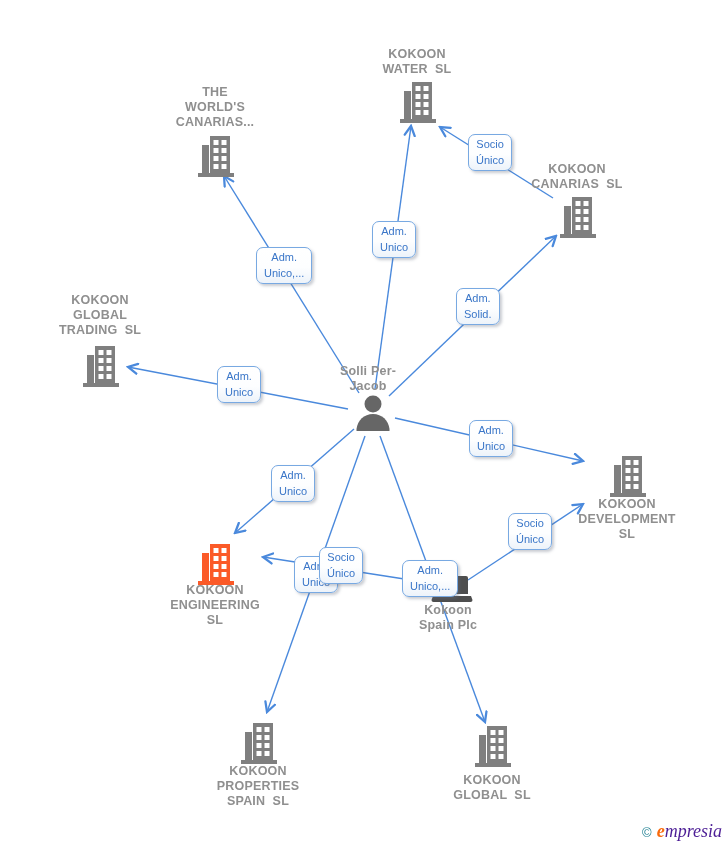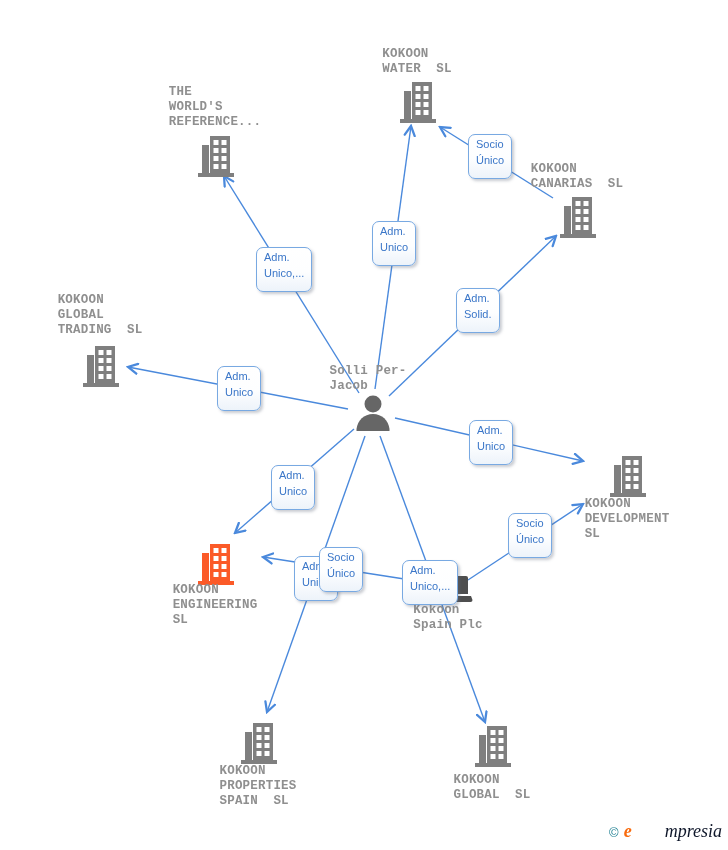--- a/index.html
+++ b/index.html
@@ -6,48 +6,49 @@
   body{
     width:728px;height:850px;background:#ffffff;
     font-family:"Liberation Sans",sans-serif;
     position:relative;overflow:hidden;
   }
   .stage{position:absolute;left:0;top:0;width:728px;height:850px;}
   svg.edges{position:absolute;left:0;top:0;z-index:1;}
   .node-icon{position:absolute;z-index:2;line-height:0;}
   .node-label{
     position:absolute;z-index:2;transform:translateX(-50%);
-    white-space:pre;
+    text-align:center;white-space:pre;
     font-size:12.5px;line-height:15px;font-weight:bold;
-    color:#8f8f8f;letter-spacing:.2px;font-family:Liberation Mono, monospace;
+    color:#8f8f8f;letter-spacing:.2px;
   }
   .edge-label{
     position:absolute;z-index:3;
     background:linear-gradient(180deg,#ffffff 0%,#fdfeff 55%,#edf3fa 100%);
     border:1px solid #78a9e2;border-radius:7px;
-    padding:2px 7px 10px;
+    padding:2px 7px 2px;
     font-size:11px;line-height:15.5px;color:#3a76c8;
     white-space:pre;
     box-shadow:2px 2px 3px rgba(100,110,125,.35);
     cursor:pointer;
+    text-align:center;
   }
   .edge-label.under{z-index:2;}
   .edge-label.over{z-index:4;}
   .gray{color:#7f7f7f;}
   .darkgray{color:#666666;}
   .orange{color:#fb5a28;}
   .laptop{color:#4e4e4e;}
   .logo{
     position:absolute;right:6px;bottom:8px;z-index:5;
     display:flex;align-items:baseline;gap:5px;cursor:pointer;
   }
   .logo-c{color:#1d7f91;font-size:13px;}
   .logo-brand{font-family:"Liberation Serif",serif;font-style:italic;font-size:18px;}
   .logo-e{color:#f96a0c;font-weight:bold;}
-  .logo-rest{color:#0f172a;margin-left:33px;}
+  .logo-rest{color:#4c1d95;}
 </style>
 </head>
 <body>
 
 <div class="stage">
 
   <svg class="edges" width="728" height="850">
     <defs>
       <marker id="arrow" viewBox="0 0 10 10" refX="8.5" refY="5" markerWidth="9" markerHeight="9" orient="auto-start-reverse">
         <path d="M1,1 L8.5,5 L1,9" fill="none" stroke="#4a89dc" stroke-width="1.8" stroke-linecap="round"></path>
@@ -83,21 +84,21 @@
           <rect x="16.5" y="21" width="5" height="5"></rect>
           <rect x="24.5" y="21" width="5" height="5"></rect>
           <rect x="16.5" y="29" width="5" height="5"></rect>
           <rect x="24.5" y="29" width="5" height="5"></rect>
         </g>
       </svg>
   </div>
 
   <div class="node-label" style="left:215px;top:85px">THE
 WORLD'S
-REFERENCE...</div>
+CANARIAS...</div>
   <div class="node-icon gray" style="left:197px;top:135px">
     <svg width="38" height="42" viewBox="0 0 38 42" fill="currentColor">
         <rect x="1" y="38" width="36" height="4"></rect>
         <rect x="5" y="10" width="7" height="28"></rect>
         <rect x="13" y="1" width="20" height="37"></rect>
         <g fill="#fff">
           <rect x="16.5" y="5" width="5" height="5"></rect>
           <rect x="24.5" y="5" width="5" height="5"></rect>
           <rect x="16.5" y="13" width="5" height="5"></rect>
           <rect x="24.5" y="13" width="5" height="5"></rect>

